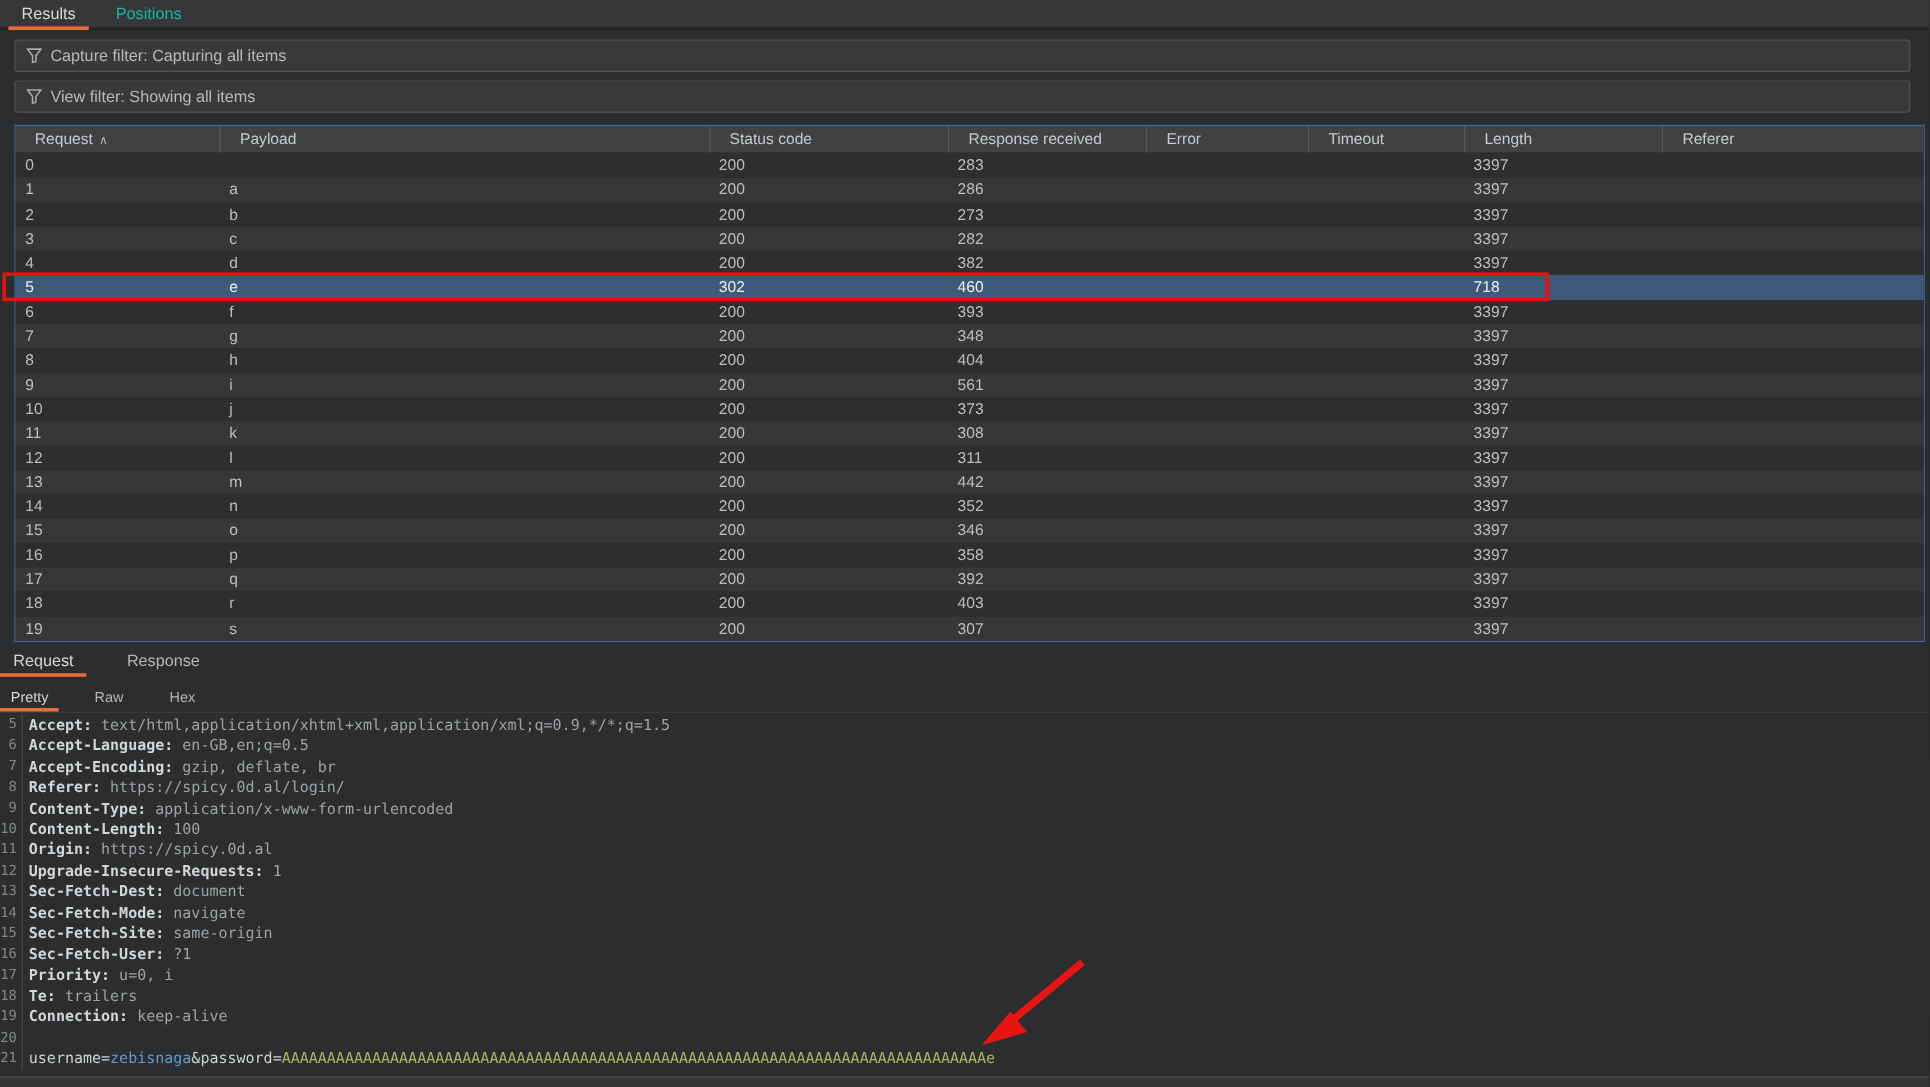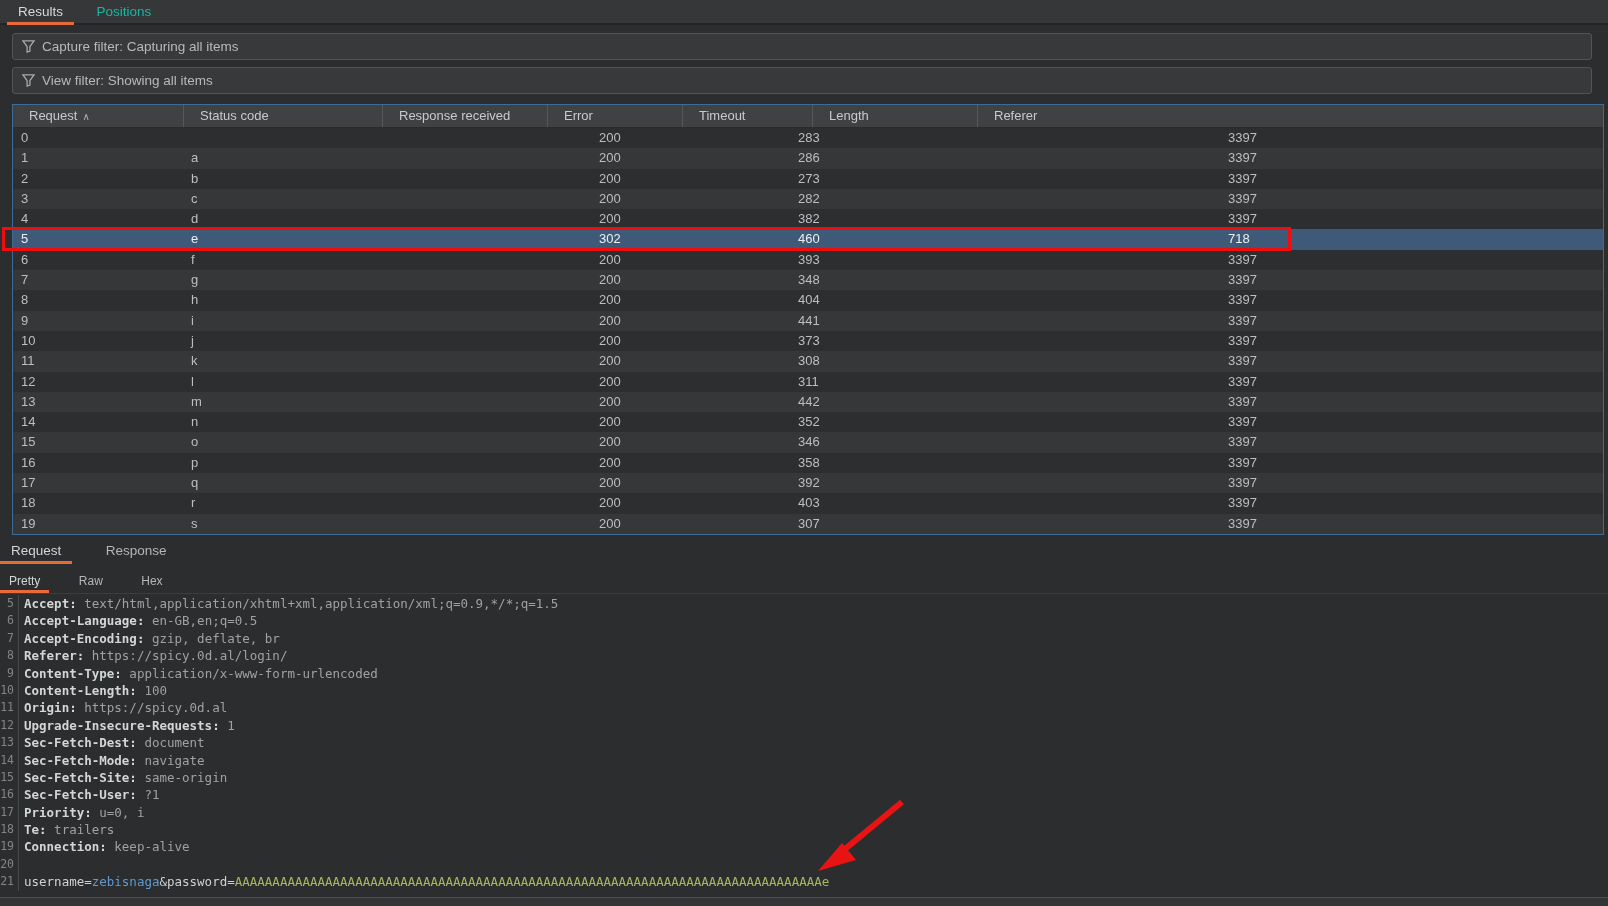--- a/index.html
+++ b/index.html
@@ -120,20 +120,21 @@
 <div class="filter-bar filter-view">
   <svg class="funnel" viewBox="0 0 14 14">
     <path d="M1 1 H13 L8.5 7 V12 L5.5 13 V7 Z" fill="none" stroke="#a7a9ab" stroke-width="1.4"></path>
   </svg>
   <span>View filter: Showing all items</span>
 </div>
 
 <div class="results-table">
   <div class="thead">
     <div class="th c0"><span>Request</span><span class="sort-caret">∧</span></div>
+    <div class="th c1">Payload</div>
     <div class="th c2">Status code</div>
     <div class="th c3">Response received</div>
     <div class="th c4">Error</div>
     <div class="th c5">Timeout</div>
     <div class="th c6">Length</div>
     <div class="th c7">Referer</div>
   </div>
   <div id="table-body">
       <div class="trow">
         <div class="td c0">0</div>
@@ -222,21 +223,21 @@
         <div class="td c3">404</div>
         <div class="td c4"></div>
         <div class="td c5"></div>
         <div class="td c6">3397</div>
         <div class="td c7"></div>
       </div>
       <div class="trow">
         <div class="td c0">9</div>
         <div class="td c1">i</div>
         <div class="td c2">200</div>
-        <div class="td c3">441</div>
+        <div class="td c3">561</div>
         <div class="td c4"></div>
         <div class="td c5"></div>
         <div class="td c6">3397</div>
         <div class="td c7"></div>
       </div>
       <div class="trow">
         <div class="td c0">10</div>
         <div class="td c1">j</div>
         <div class="td c2">200</div>
         <div class="td c3">373</div>

